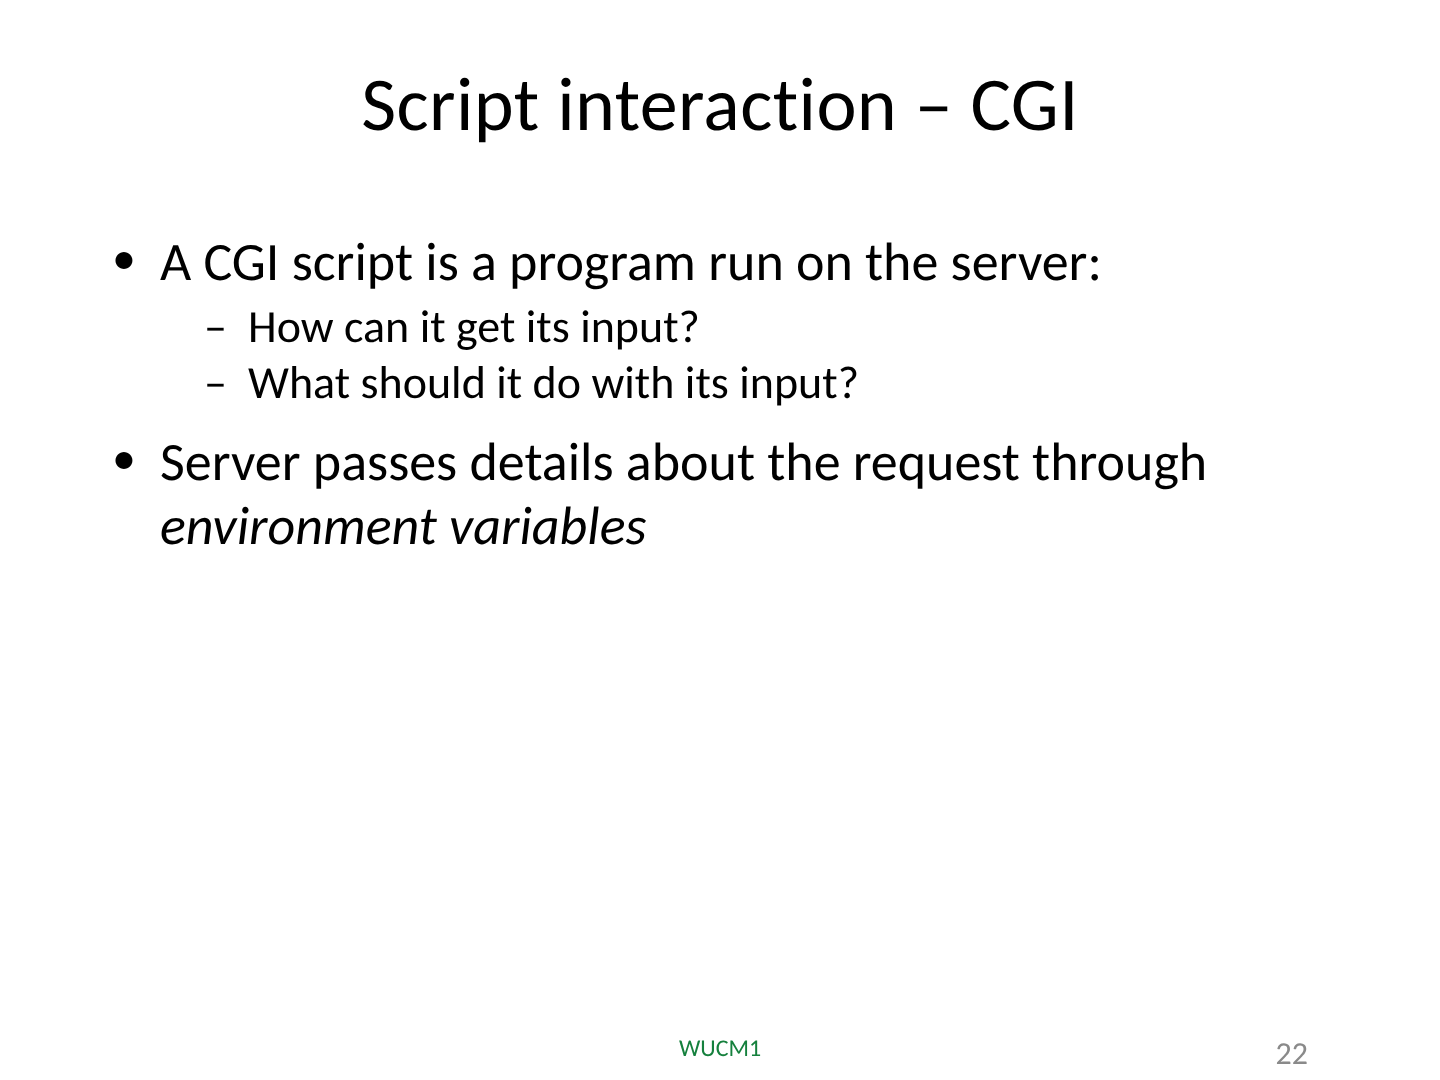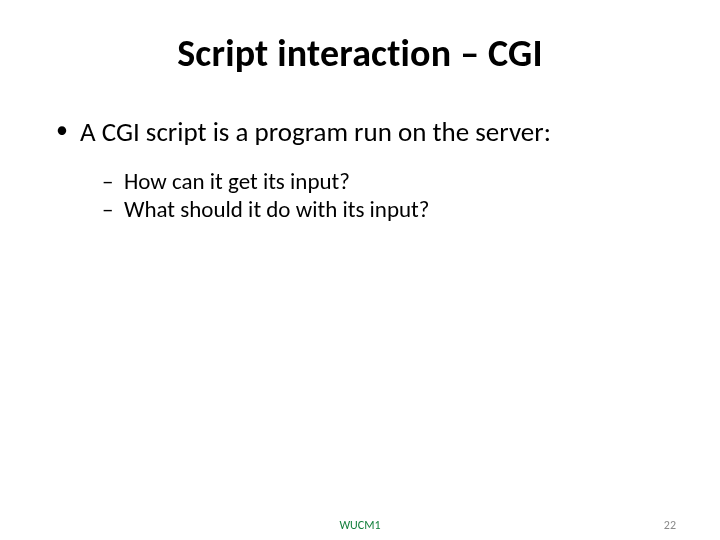--- a/index.html
+++ b/index.html
@@ -1,45 +1,48 @@
 <!DOCTYPE html>
 <html><head>
 <meta charset="utf-8">
 <style>
   * { margin: 0; padding: 0; box-sizing: border-box; }
   html, body { width: 720px; height: 540px; background: #fff; font-family: Calibri, "Segoe UI", Arial, sans-serif; color: #000; }
   .slide { width: 720px; height: 540px; position: relative; padding: 20px 50px 0 50px; }
-  .title { font-size: 38px; font-weight: 700; text-align: center; margin-top: 10px; margin-bottom: 40px; letter-spacing: 0.2px; }
+  .title { font-size: 38px; font-weight: 400; text-align: center; margin-top: 10px; margin-bottom: 40px; letter-spacing: 0.2px; }
   .content { font-size: 27px; line-height: 1.18; }
   ul.level1 { list-style: none; padding-left: 0; }
   ul.level1 > li { position: relative; padding-left: 30px; margin-bottom: 6px; }
   ul.level1 > li::before { content: "•"; position: absolute; left: 6px; top: 0; font-size: 24px; }
-  ul.level2 { list-style: none; padding-left: 22px; margin-top: 19px; margin-bottom: 10px; }
+  ul.level2 { list-style: none; padding-left: 22px; margin-top: 2px; margin-bottom: 10px; }
   ul.level2 > li { position: relative; padding-left: 22px; font-size: 23px; line-height: 1.22; }
   ul.level2 > li::before { content: "–"; position: absolute; left: 0; top: 0; }
   .italic { font-style: italic; }
   .footer { position: absolute; bottom: 22px; width: 100%; left: 0; }
   .footer-center { position: absolute; left: 0; width: 100%; text-align: center; font-size: 12px; color: #15803d; }
-  .footer-right { position: absolute; right: 44px; font-size: 12px; color: #8a8a8a; }
+  .footer-right { position: absolute; right: 66px; font-size: 16px; color: #8a8a8a; }
 </style>
 </head>
 <body>
 
 <div class="slide">
   <h1 class="title">Script interaction – CGI</h1>
 
   <div class="content">
     <ul class="level1">
       <li>
         <span>A CGI script is a program run on the server:</span>
         <ul class="level2">
           <li>How can it get its input?</li>
           <li>What should it do with its input?</li>
         </ul>
       </li>
+      <li>
+        <span>Server passes details about the request through </span><span class="italic">environment variables</span>
+      </li>
     </ul>
   </div>
 
   <div class="footer">
     <div class="footer-center">WUCM1</div>
     <div class="footer-right">22</div>
   </div>
 </div>
 
 </body></html>

